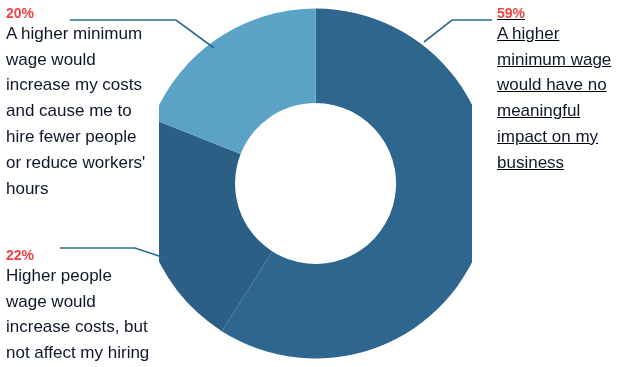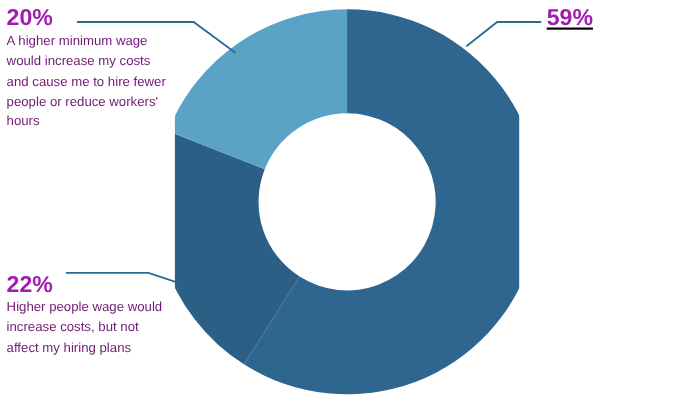--- a/index.html
+++ b/index.html
@@ -24,29 +24,29 @@
     top: 4px;
     width: 313px;
     height: 359px;
   }
   svg.donut { display: block; }
 
   .callout {
     position: absolute;
   }
   .pct {
-    font-size: 21px;
+    font-size: 14px;
     font-weight: bold;
-    color: #a21caf;
+    color: #ef4444;
     line-height: 1.05;
     letter-spacing: 0px;
   }
   .desc {
-    font-size: 12px;
-    color: #701a75;
+    font-size: 17px;
+    color: #0f172a;
     line-height: 1.52;
     font-weight: normal;
   }
 
   
   #callout-tl { left: 6px; top: 6px; width: 150px; }
   
   #callout-bl { left: 6px; top: 248px; width: 150px; }
   
   #callout-r  { left: 497px; top: 6px; width: 118px; text-decoration: underline; }
@@ -88,15 +88,16 @@
     <div class="desc">A higher minimum wage would increase my costs and cause me to hire fewer people or reduce workers' hours</div>
   </div>
 
   <div class="callout" id="callout-bl">
     <div class="pct">22%</div>
     <div class="desc">Higher people wage would increase costs, but not affect my hiring plans</div>
   </div>
 
   <div class="callout" id="callout-r">
     <div class="pct">59%</div>
+    <div class="desc">A higher minimum wage would have no meaningful impact on my business</div>
   </div>
 
 </div>
 
 </body></html>

